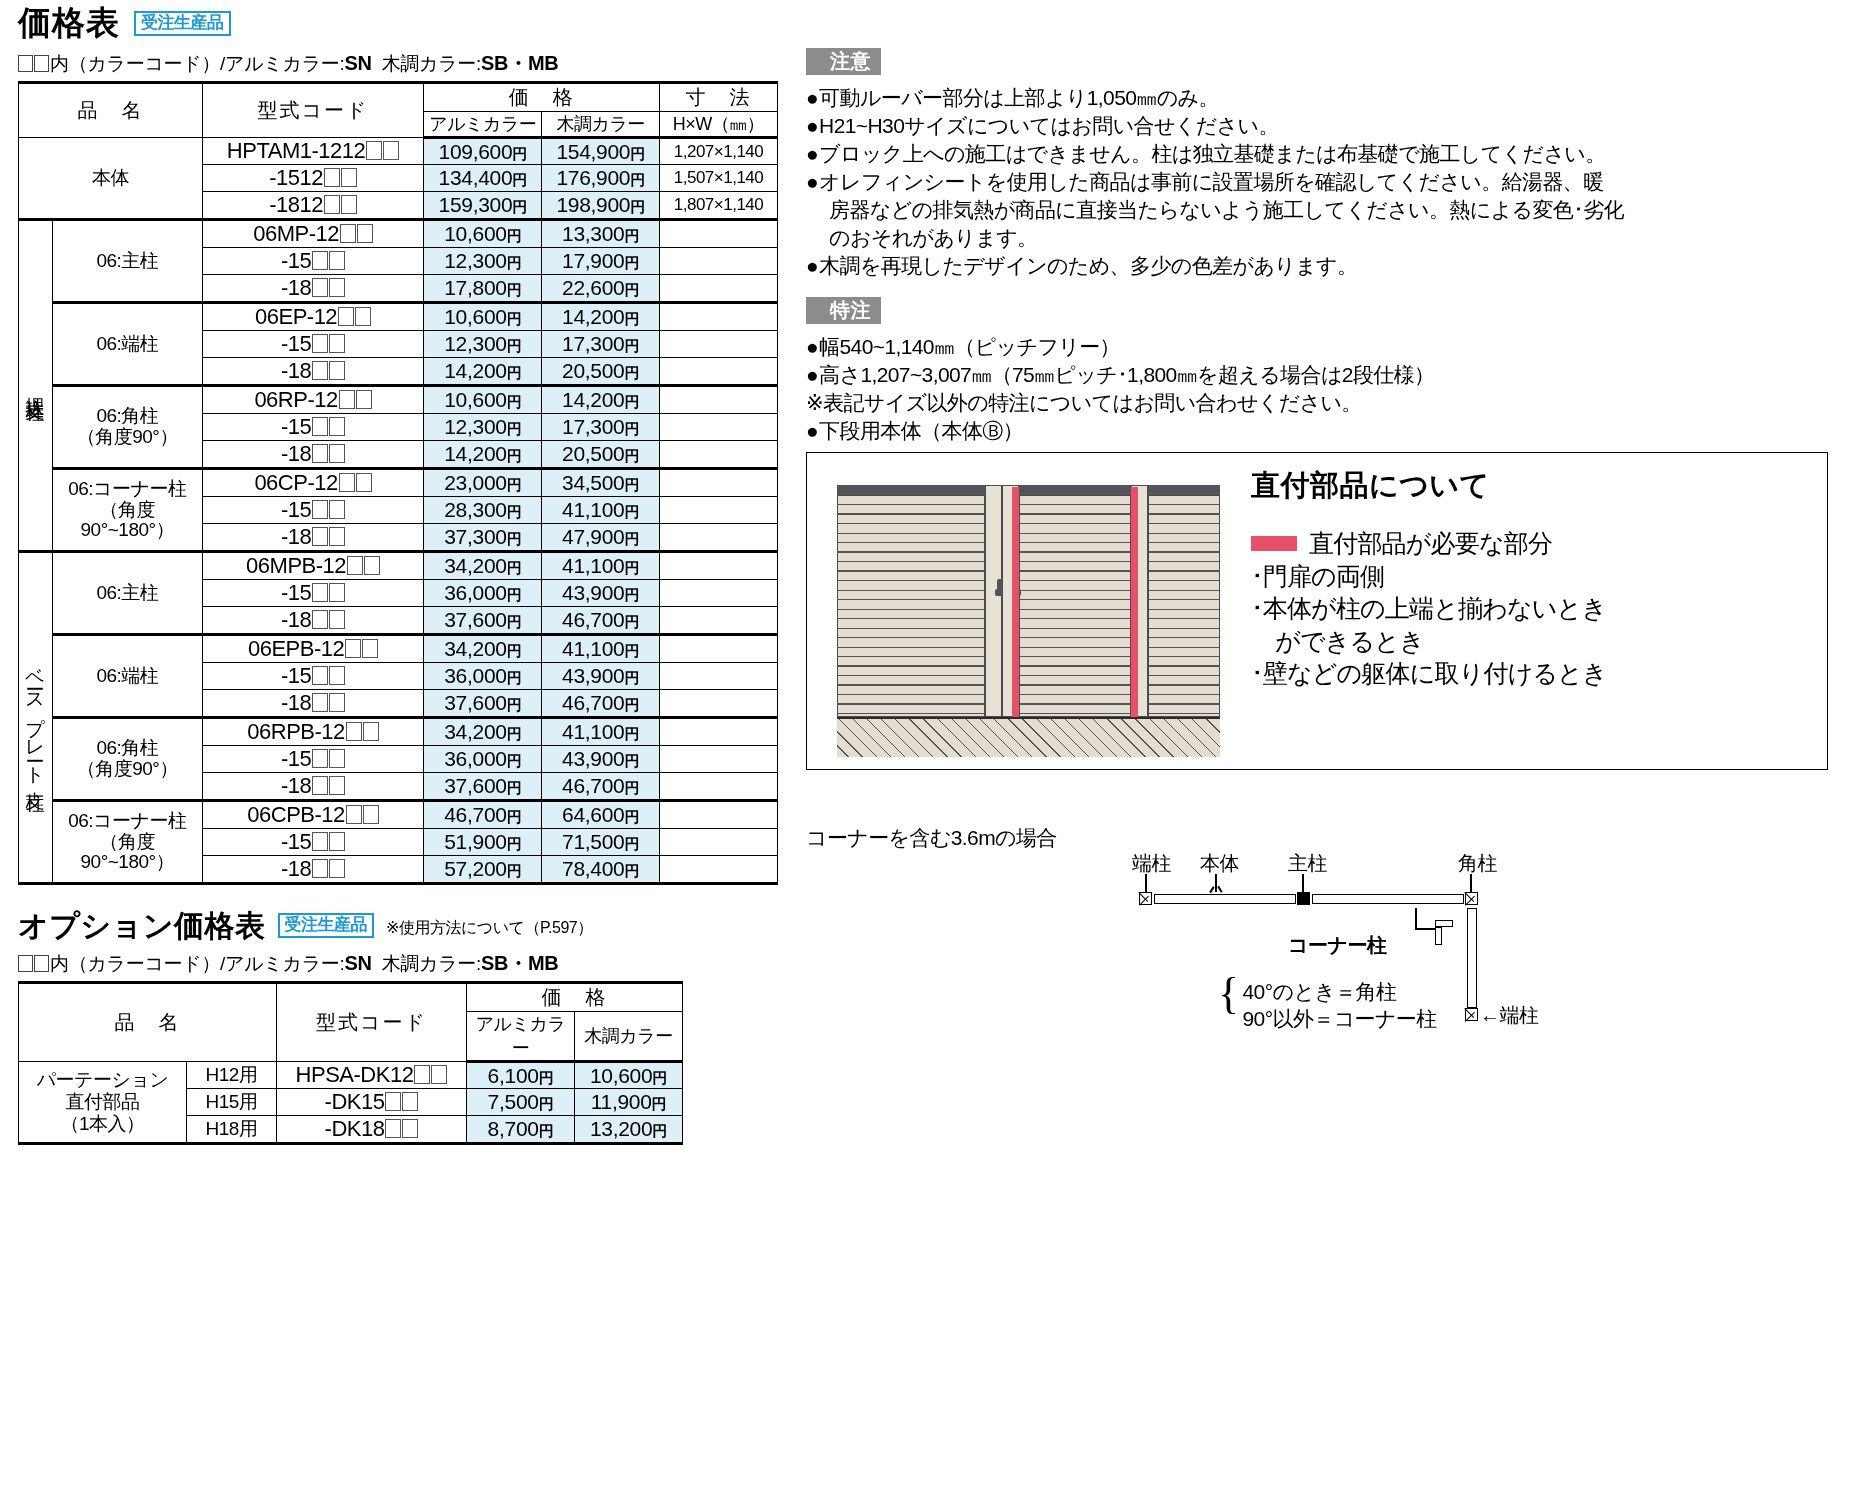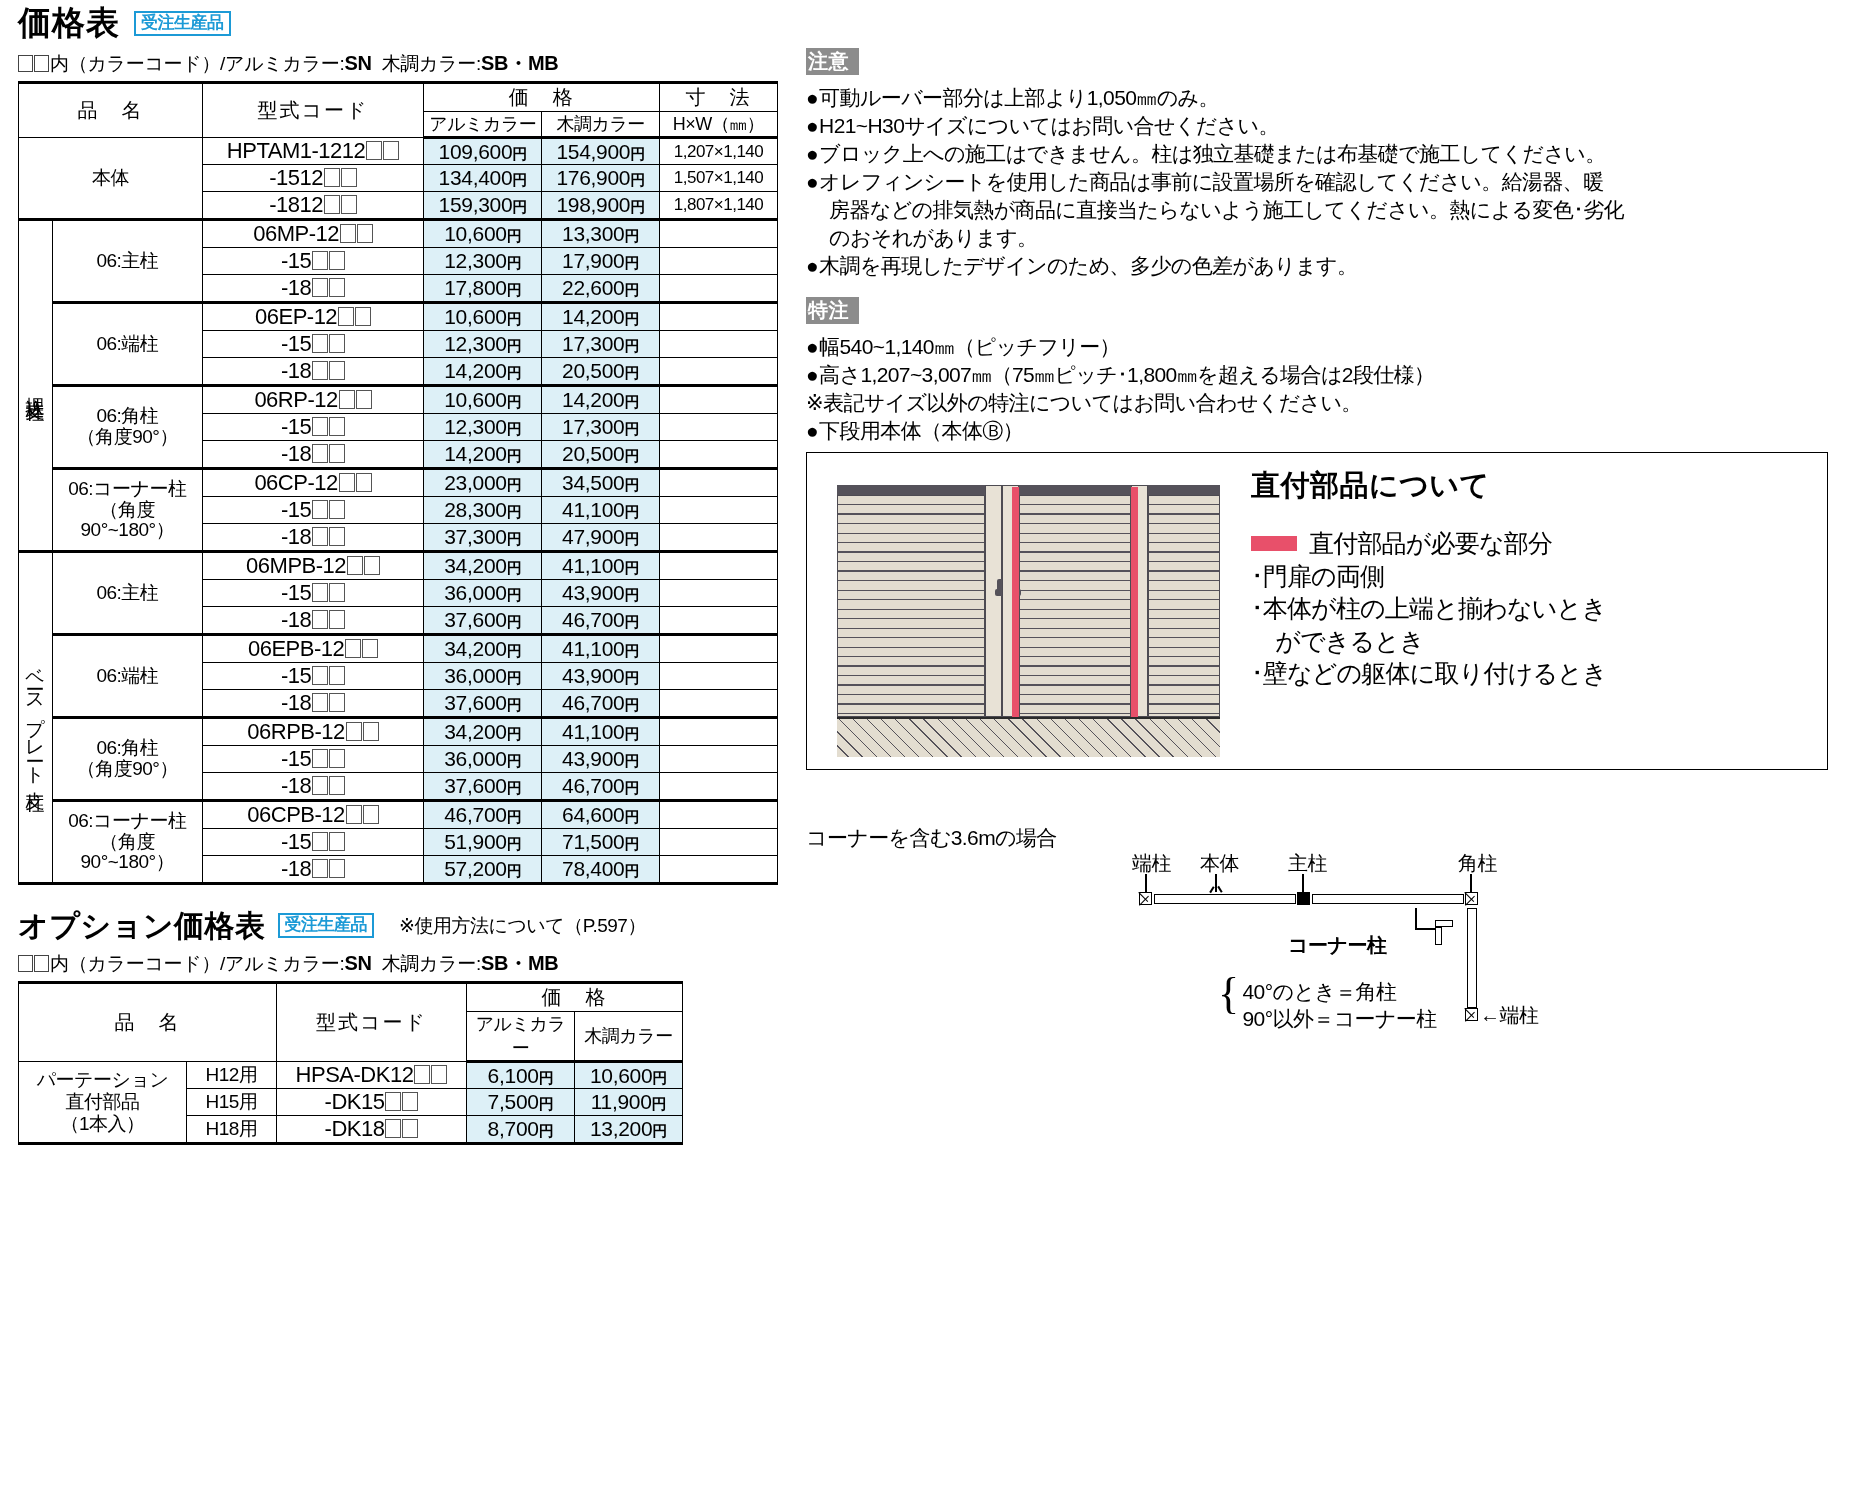--- a/index.html
+++ b/index.html
@@ -102,21 +102,21 @@
     margin: 0 auto;
     line-height: 1;
     white-space: nowrap;
   }
   .hdr { font-size: 20px; letter-spacing: 2px; }
   .hdr-sm { font-size: 18px; letter-spacing: -0.5px; }
 
   
   .opt-title-row { display:flex; align-items: flex-end; gap: 12px; margin-top: 26px; }
   .opt-title { font-size: 30px; font-weight: bold; letter-spacing: 0.5px; line-height:1; }
-  .opt-note { font-size: 19px; letter-spacing:-0.5px; position: relative; top:-2px;margin-left:13px;}
+  .opt-note { font-size: 16px; letter-spacing:-0.5px; position: relative; top:-2px;}
   table.ot {
     border-collapse: collapse;
     table-layout: fixed;
     font-size: 19px;
     margin-top: 4px;
   }
   table.ot td, table.ot th {
     border: 1px solid #000;
     padding: 0;
     text-align: center;
@@ -126,21 +126,21 @@
 
   
   .right-col { position: absolute; left: 806px; top: 48px; width: 1040px; }
 
   .gray-tag {
     display: inline-block;
     background: #8c8c8c;
     color: #fff;
     font-size: 20px;
     font-weight: bold;
-    padding: 3px 10px 4px 2px;
+    padding: 3px 10px 4px 24px;
     line-height: 1;
     letter-spacing: 0.5px;
   }
   .bullets { margin-top: 9px; }
   .bl-item {
     font-size: 21px;
     line-height: 1.29;
     letter-spacing: -0.6px;
     margin-bottom: 1px;
     display: flex;

